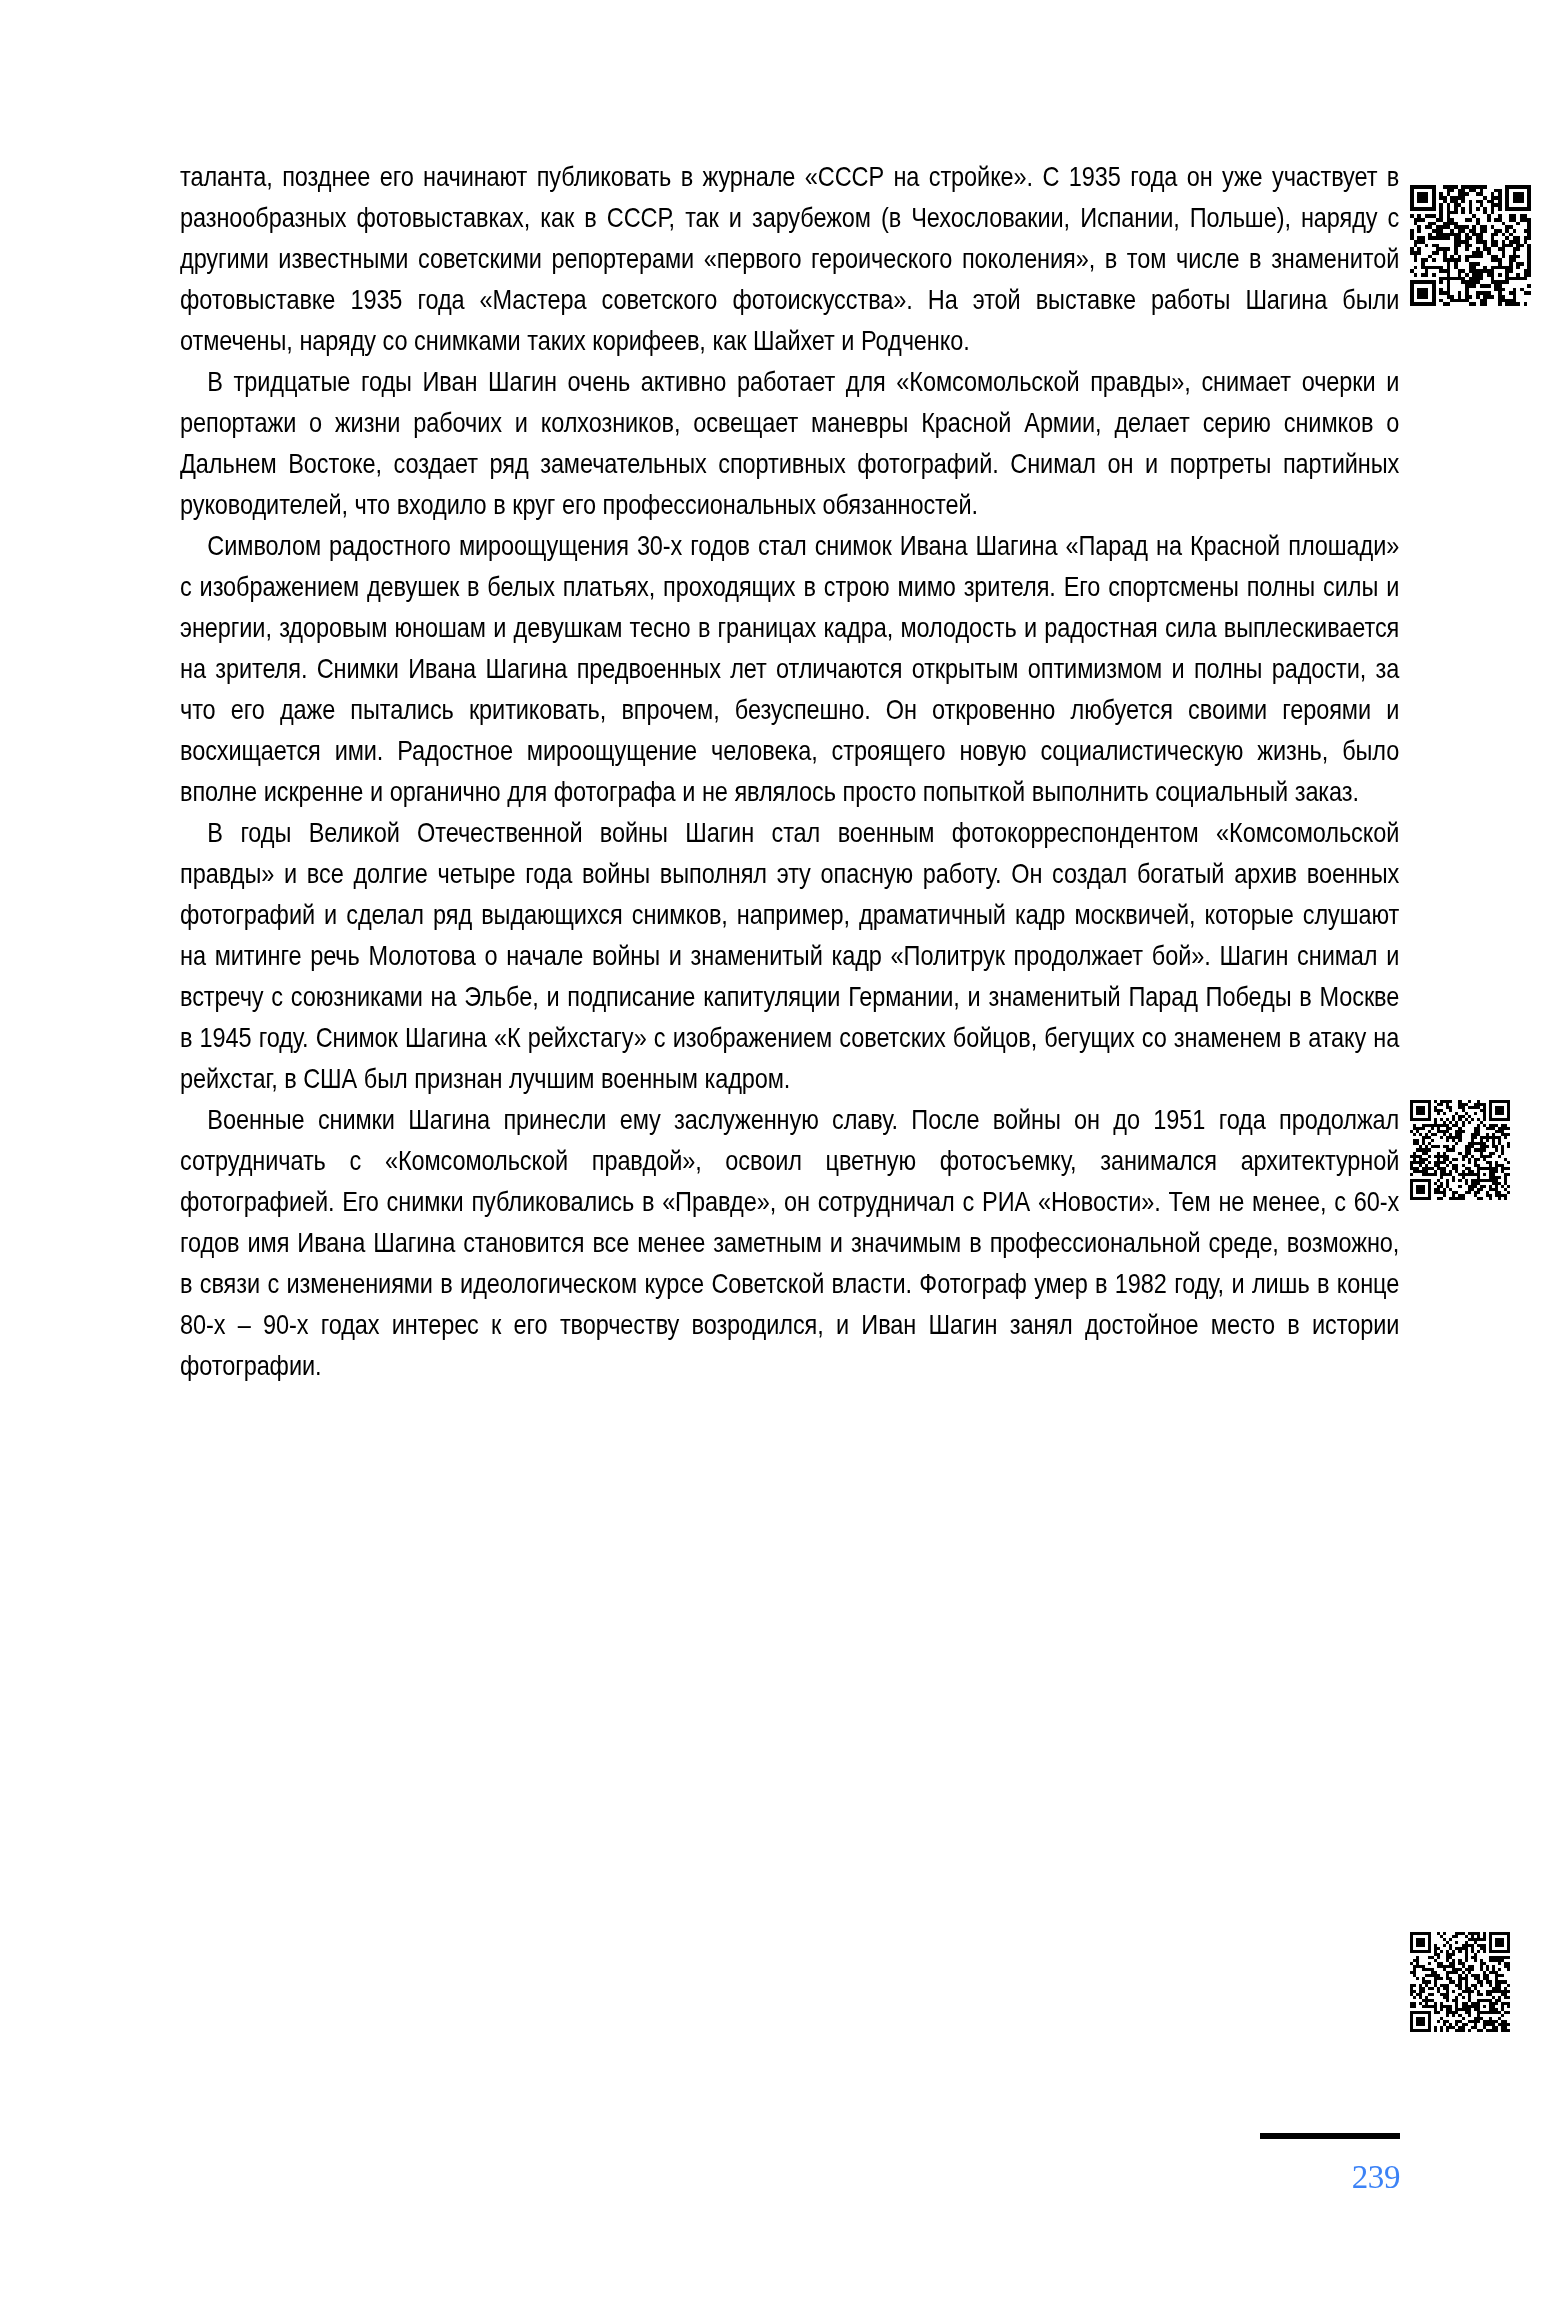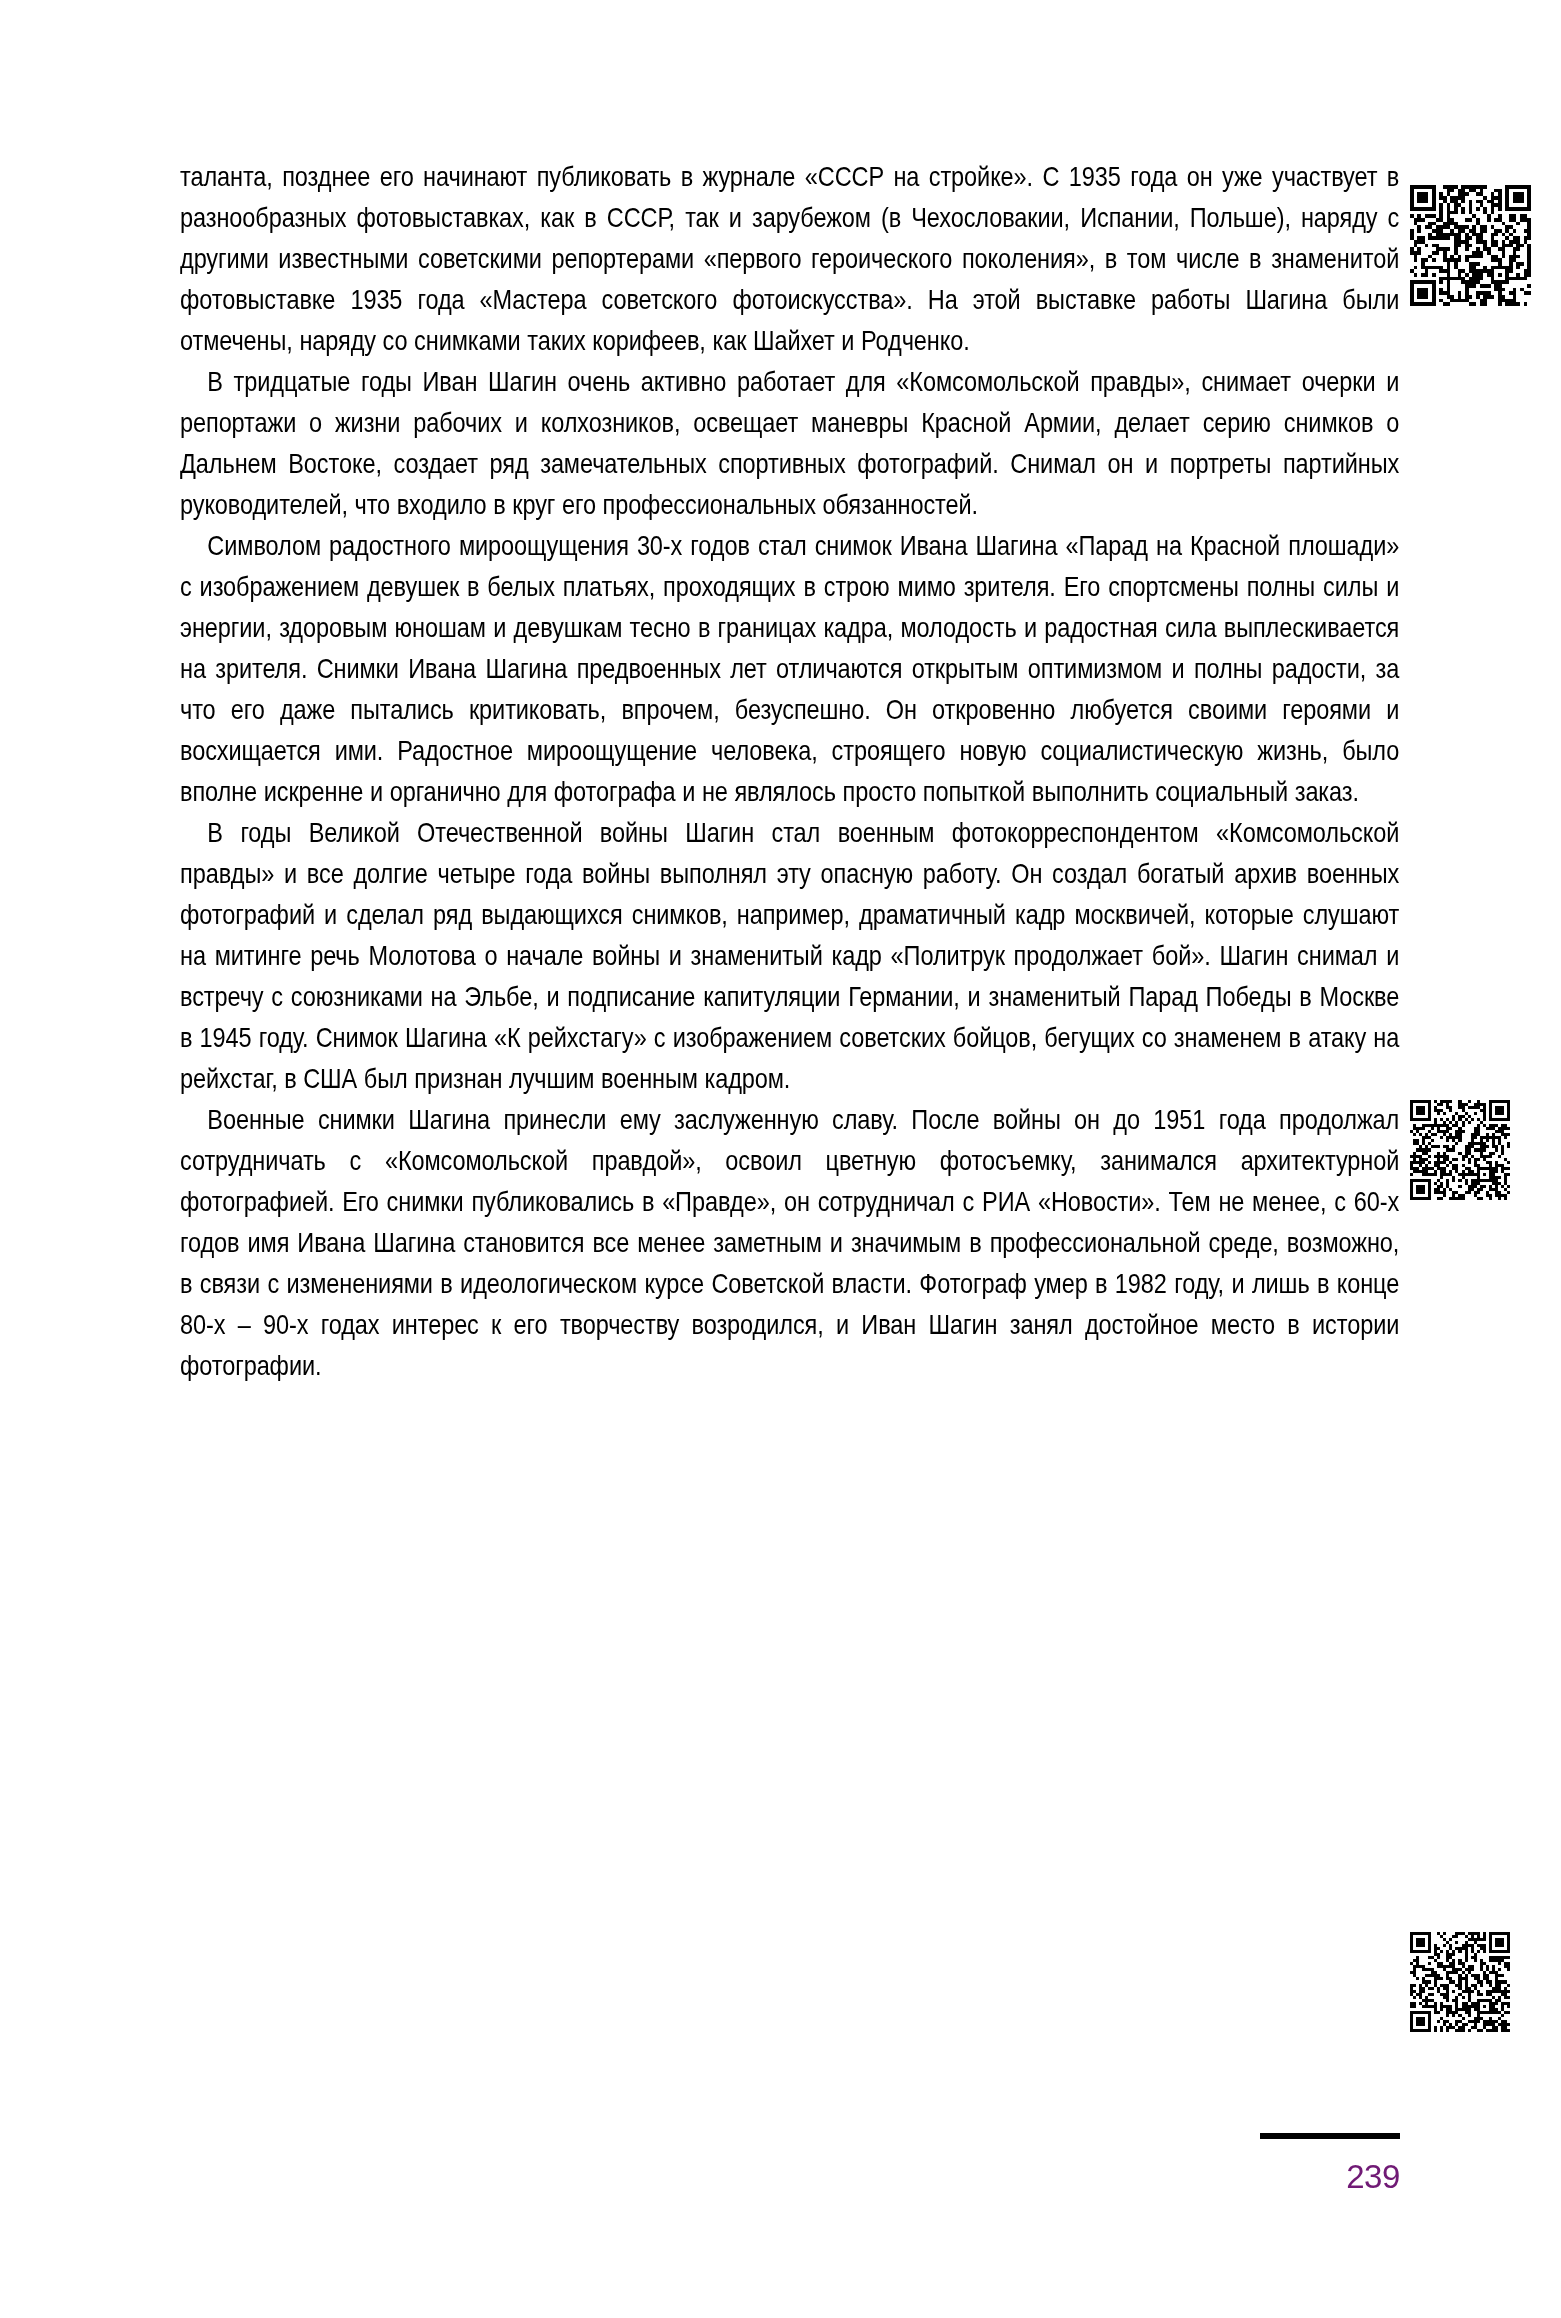--- a/index.html
+++ b/index.html
@@ -59,22 +59,22 @@
     background: #000000;
   }
   .page-number {
     position: absolute;
     left: 1260px;
     top: 2156px;
     width: 140px;
     text-align: right;
     font-size: 33px;
     line-height: 42px;
-    color: #701a75;
-    font-family: Liberation Sans, sans-serif;
+    color: #3b82f6;
+    font-family: Liberation Serif, serif;
     letter-spacing: -0.4px;
   }
 </style>
 </head>
 <body>
 
 <div class="page">
 
   <div class="text-column">
     <p class="para">таланта, позднее его начинают публиковать в журнале «СССР на стройке». С 1935 года он уже участвует в разнообразных фотовыставках, как в СССР, так и зарубежом (в Чехословакии, Испании, Польше), наряду с другими известными советскими репортерами «первого героического поколения», в том числе в знаменитой фотовыставке 1935 года «Мастера советского фотоискусства». На этой выставке работы Шагина были отмечены, наряду со снимками таких корифеев, как Шайхет и Родченко.</p>

